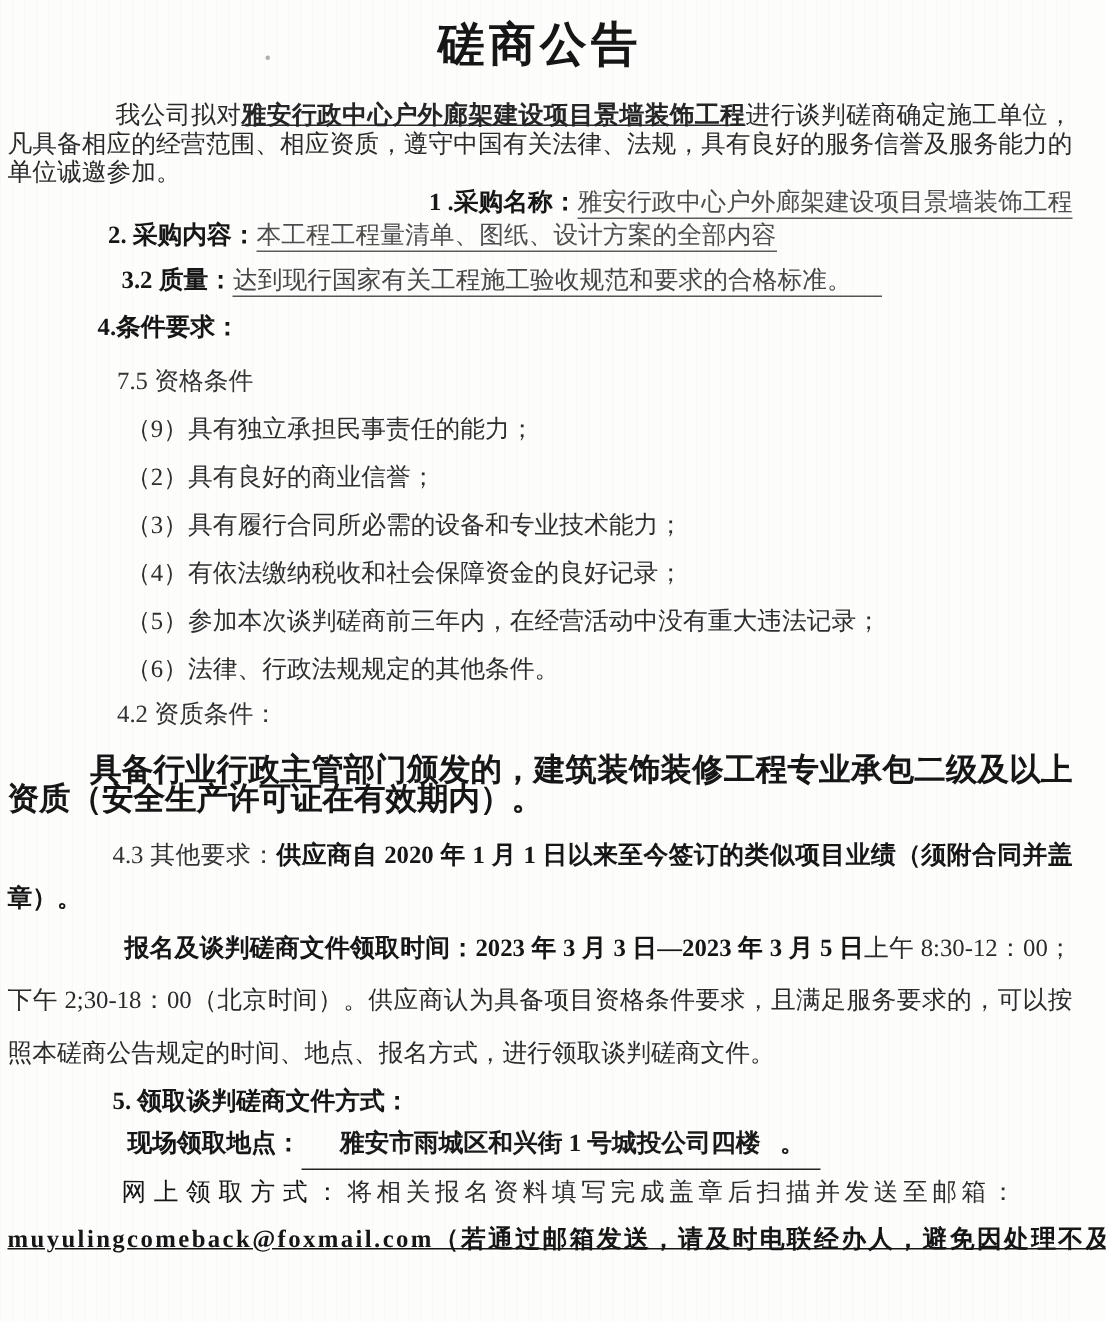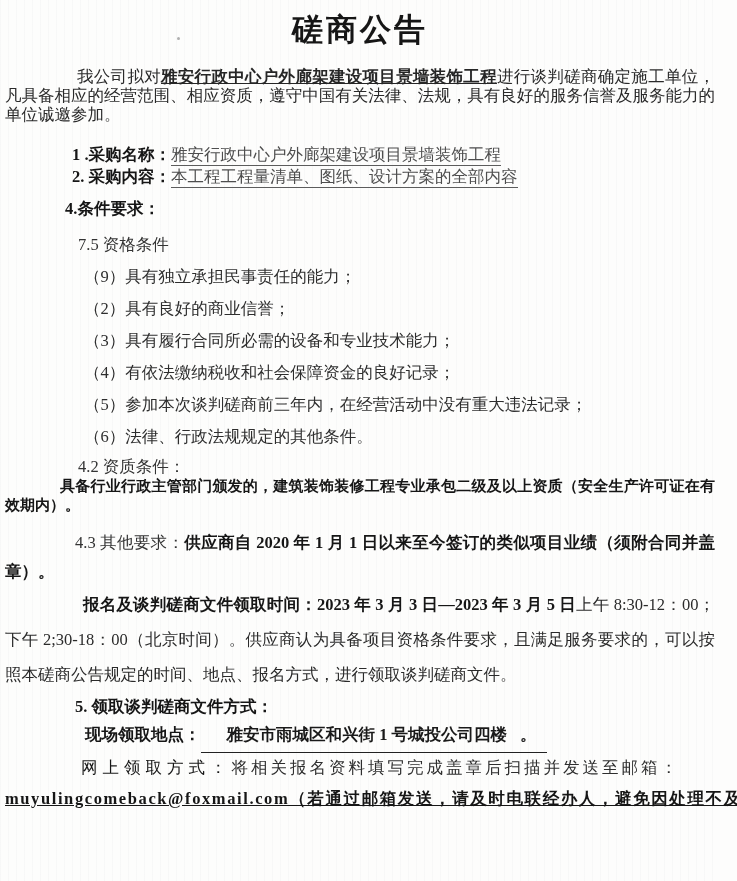--- a/index.html
+++ b/index.html
@@ -32,39 +32,39 @@
   .para{
     font-size:16.5px;
     line-height:19px;
     text-align:justify;
     color:#2a2a2a;
   }
   .intro{ margin-top:15px; text-indent:72px; }
   .b{ font-weight:bold; color:#161616; }
   .proj{ font-weight:bold; text-decoration:underline; color:#262626; }
   .row{ font-size:16.5px; line-height:22px; }
-  .row-s1{ margin-top:20px; padding-left:67px; }
+  .row-s1{ padding-left:67px;text-align:right; }
   .row-s2{ padding-left:67px; }
   .uval{
     color:#4e4e4e;
     border-bottom:1px solid #5c5c5c;
     padding-bottom:1px;
   }
   .sec-head{ font-size:16.5px; font-weight:bold; color:#161616; line-height:19px; }
   .s3-title{ margin-top:12px; padding-left:60px; }
   .d31{ margin-top:11px; padding-left:76px; font-size:16.5px; line-height:20px; }
   .d32{ margin-top:9px;  padding-left:76px; font-size:16.5px; line-height:20px; }
   .uval-ext{ color:#464646; border-bottom:1px solid #555; padding-bottom:1px; padding-right:20px; }
   .s4-title{ margin-top:11px; padding-left:60px; }
   .q41{ margin-top:17px; padding-left:73px; font-size:16.5px; line-height:19px; color:#333; }
   .qitem{ margin-top:13px; padding-left:79px; font-size:16.5px; line-height:19px; color:#2e2e2e; }
   .cred-title{ margin-top:11px; padding-left:73px; font-size:16.5px; line-height:19px; color:#333; }
   .cred-body{
-    margin-top:1px; text-indent:55px;
-    font-size:15px; line-height:18.5px;
+    margin-top:19px; text-indent:55px;
+    font-size:21px; line-height:18.5px;
     font-weight:bold; color:#161616; text-align:justify;
   }
   .other{ margin-top:14px; text-indent:70px; font-size:16.5px; line-height:29px; text-align:justify; }
   .other .lbl43{ font-weight:normal; color:#333; }
   .other .body43{ font-weight:bold; color:#161616; }
   .signup{ margin-top:1px; text-indent:78px; font-size:16.5px; line-height:35px; text-align:justify; color:#2a2a2a; }
   .s5-title{ margin-top:2px; padding-left:70px; line-height:26px; }
   .onsite{ padding-left:80px; font-size:16.5px; line-height:30px; }
   .onsite .lbl{ font-weight:bold; color:#161616; }
   .addr{
@@ -93,20 +93,21 @@
   <div class="speck"></div>
 
   <div class="para intro"><span>我公司拟对</span><span class="proj">雅安行政中心户外廊架建设项目景墙装饰工程</span><span>进行谈判磋商确定施工单位，凡具备相应的经营范围、相应资质，遵守中国有关法律、法规，具有良好的服务信誉及服务能力的单位诚邀参加。</span></div>
 
   <div class="row row-s1"><span class="b">1 .采购名称：</span><span class="uval">雅安行政中心户外廊架建设项目景墙装饰工程</span></div>
 
   <div class="row row-s2"><span class="b">2. 采购内容：</span><span class="uval">本工程工程量清单、图纸、设计方案的全部内容</span></div>
 
 
 
+  <div class="d32"><span class="b">3.2 质量：</span><span class="uval-ext">达到现行国家有关工程施工验收规范和要求的合格标准。</span></div>
 
   <div class="sec-head s4-title">4.条件要求：</div>
 
   <div class="q41">7.5 资格条件</div>
 
   <div class="qitem">（9）具有独立承担民事责任的能力；</div>
   <div class="qitem">（2）具有良好的商业信誉；</div>
   <div class="qitem">（3）具有履行合同所必需的设备和专业技术能力；</div>
   <div class="qitem">（4）有依法缴纳税收和社会保障资金的良好记录；</div>
   <div class="qitem">（5）参加本次谈判磋商前三年内，在经营活动中没有重大违法记录；</div>

